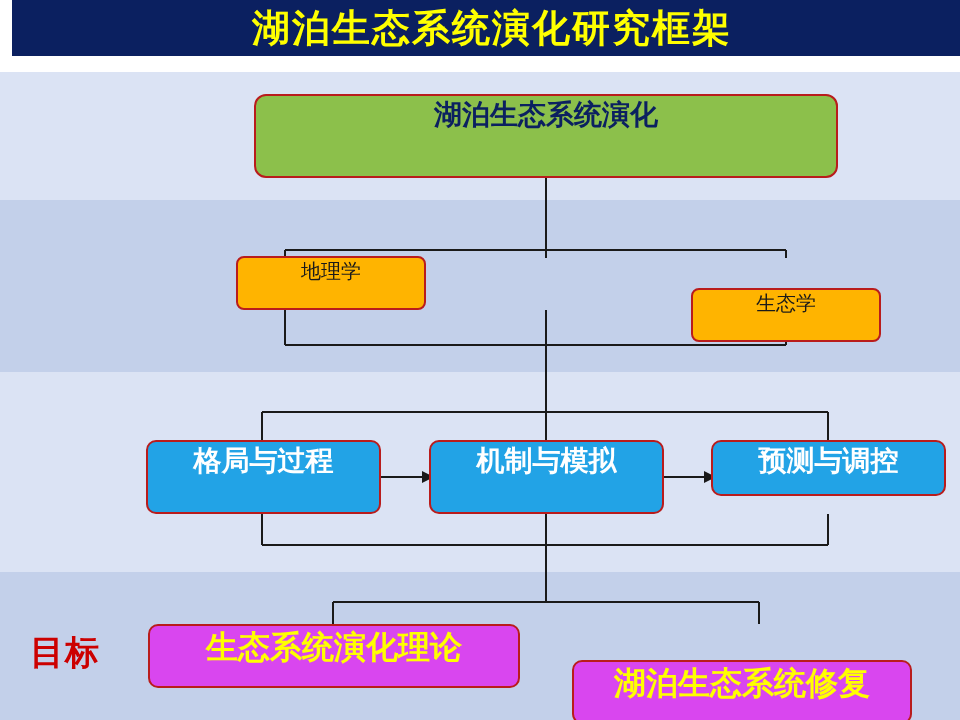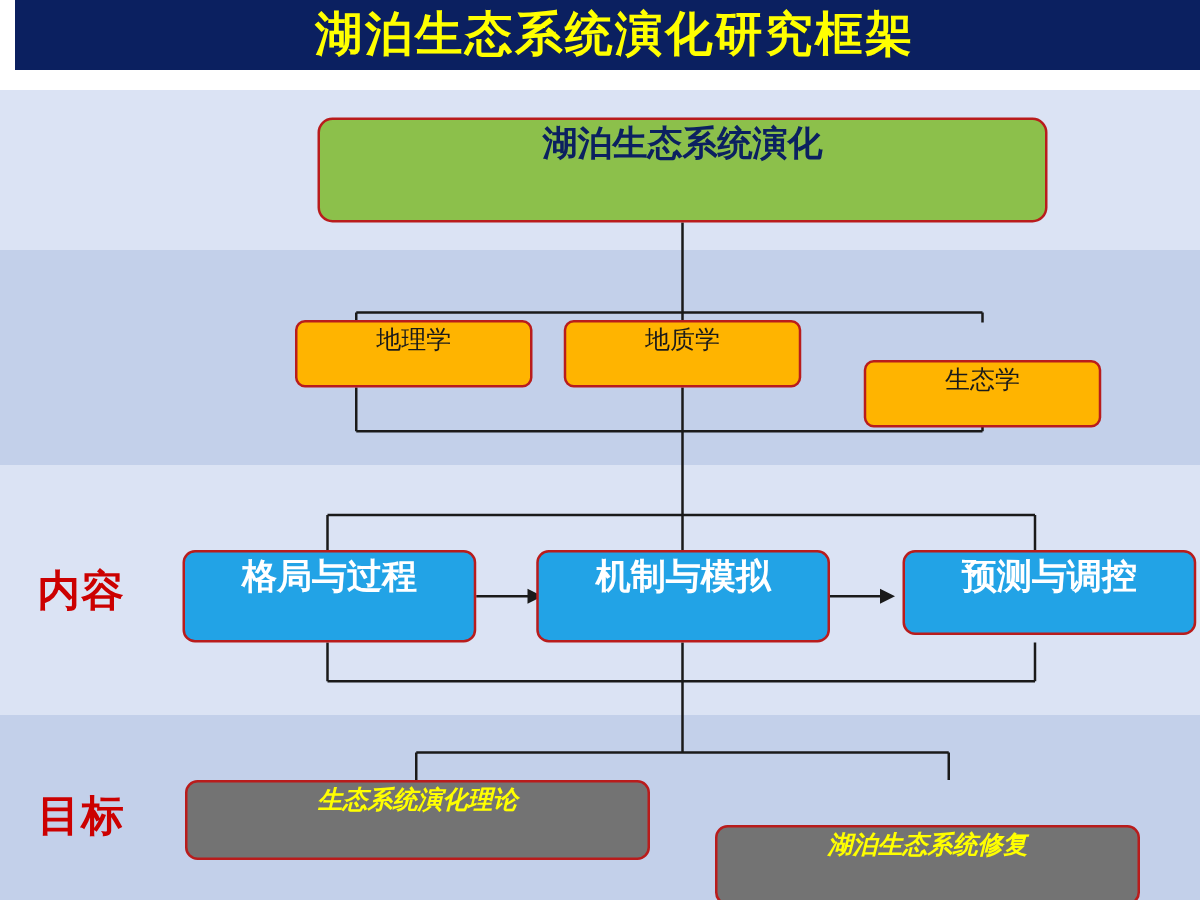--- a/index.html
+++ b/index.html
@@ -96,26 +96,25 @@
     font-weight: normal;
   }
   .box-content {
     background: #22a3e6;
     border-radius: 10px;
     color: #ffffff;
     font-size: 28px;
     font-weight: bold;
   }
   .box-goal {
-    background: #737373;
+    background: #d946ef;
     border-radius: 10px;
     color: #ffff00;
-    font-size: 20px;
+    font-size: 32px;
     font-weight: bold;
-    font-style: italic;
   }
 </style>
 </head>
 <body>
 
 <div id="stage">
 
   <div class="band band-b" id="band1"></div>
   <div class="band band-a" id="band2"></div>
   <div class="band band-b" id="band3"></div>
@@ -163,36 +162,32 @@
   </svg>
 
   <div class="box box-top" style="left:254px; top:94px; width:584px; height:84px;">
     <span>湖泊生态系统演化</span>
   </div>
 
 
   <div class="box box-disc" style="left:190px; top:256px; width:190px; height:54px;margin-left:46px;">
     <span>地理学</span>
   </div>
-  <div class="box box-disc" style="left:451px; top:256px; width:190px; height:54px;">
-    <span>地质学</span>
-  </div>
   <div class="box box-disc" style="left:691px; top:256px; width:190px; height:54px;margin-top:32px;">
     <span>生态学</span>
   </div>
 
-  <div class="row-label" style="left:30px; top:450px;">内容</div>
 
   <div class="box box-content" style="left:429px; top:440px; width:235px; height:74px;">
     <span>机制与模拟</span>
   </div>
   <div class="box box-content" style="left:146px; top:440px; width:235px; height:74px;">
     <span>格局与过程</span>
   </div>
-  <div class="box box-content" style="left:711px; top:440px; width:235px; height:68px;margin-left:11px;">
+  <div class="box box-content" style="left:711px; top:440px; width:235px; height:56px;">
     <span>预测与调控</span>
   </div>
 
   <div class="row-label" style="left:30px; top:630px;">目标</div>
 
   <div class="box box-goal" style="left:148px; top:624px; width:372px; height:64px;">
     <span>生态系统演化理论</span>
   </div>
   <div class="box box-goal" style="left:572px; top:660px; width:340px; height:64px;">
     <span>湖泊生态系统修复</span>

